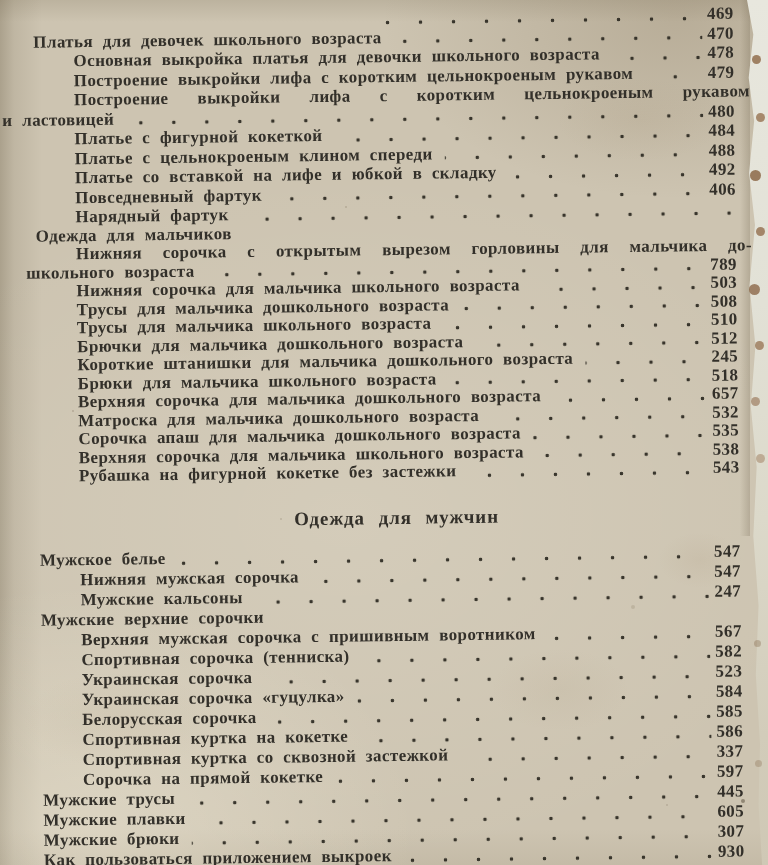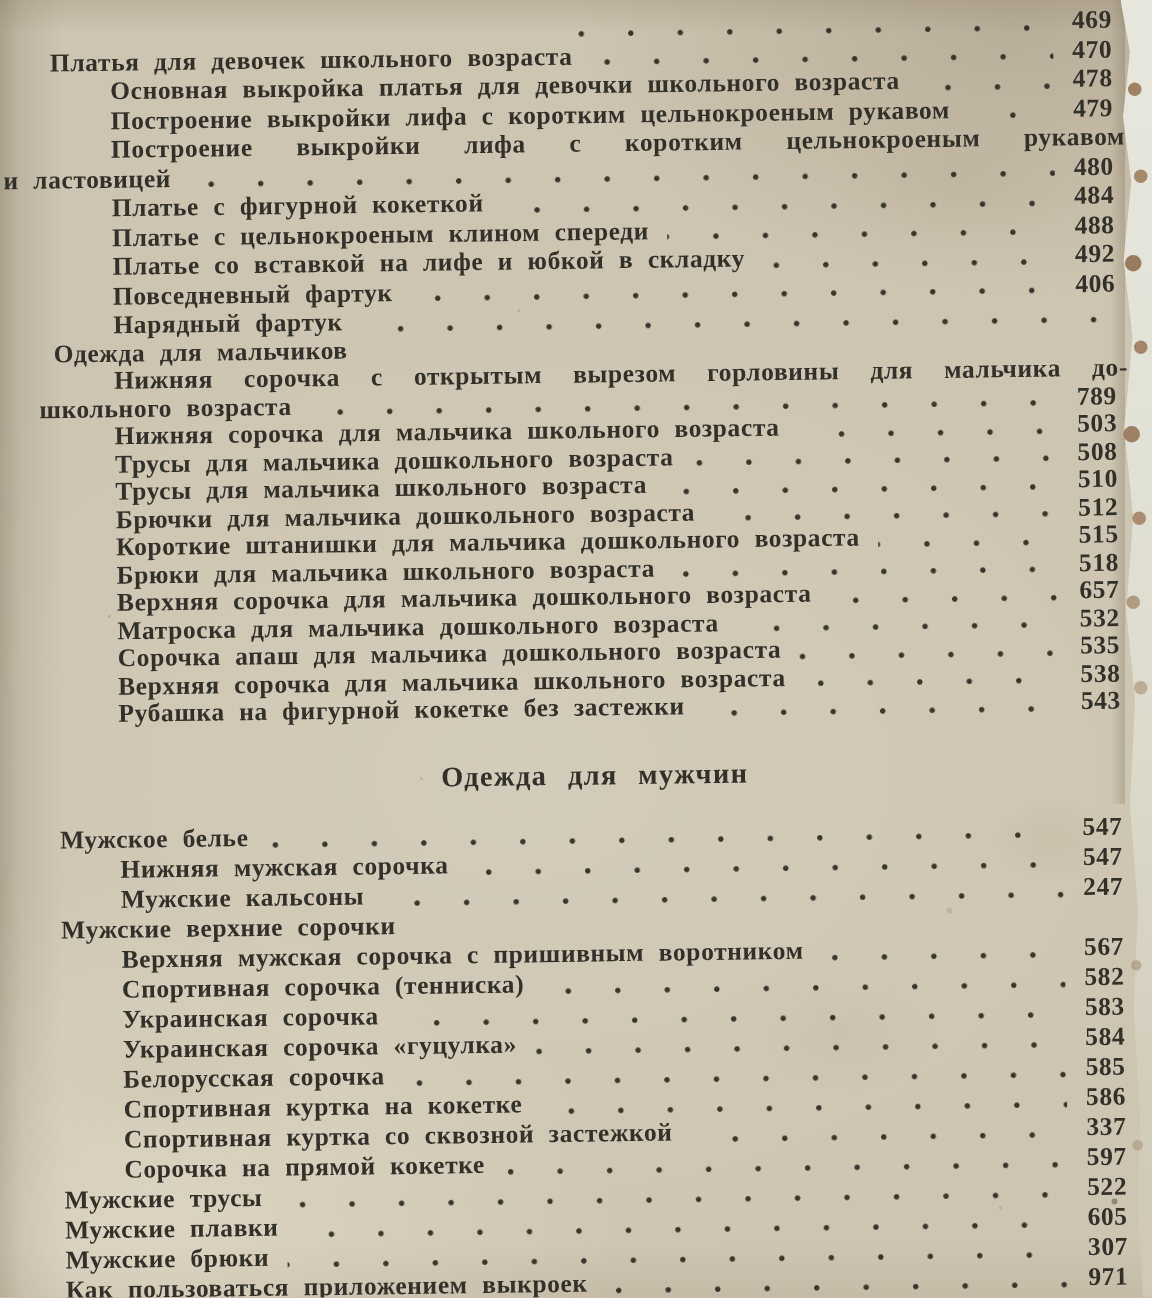--- a/index.html
+++ b/index.html
@@ -80,21 +80,21 @@
   .i-sub  .title{margin-left:42px}
   .i-wrap1 .title{margin-left:-30px}
   .i-wrap2 .title{margin-left:-8px}
   .row.fill .title{flex:1 1 auto;white-space:normal;text-align:justify;text-align-last:justify;}
   .leader{
     flex:1 1 auto;height:5px;margin:0 5px 3px 12px;min-width:10px;
     background-image:radial-gradient(circle at 2.5px 2.5px, rgba(44,41,33,.92) 1.5px, rgba(44,41,33,0) 2.1px);
     background-size:33px 5px;background-repeat:repeat-x;
   }
   .cont .leader{margin-left:352px}
-  .page{flex:0 0 auto;width:42px;text-align:center;}
+  .page{flex:0 0 auto;width:42px;text-align:left;}
   .page.empty{width:8px;}
   .hdr{
     text-align:center;font-size:19px;letter-spacing:.9px;word-spacing:8px;
     margin:24px 0 16px 0;height:24px;line-height:24px;
   }
 </style>
 </head>
 <body>
 
 <div class="paper"></div>
@@ -185,21 +185,21 @@
       <span class="page">510</span>
     </div>
     <div class="row b i-sub">
       <span class="title">Брючки для мальчика дошкольного возраста</span>
       <span class="leader" style="background-position: 21px 0px;"></span>
       <span class="page">512</span>
     </div>
     <div class="row b i-sub">
       <span class="title">Короткие штанишки для мальчика дошкольного возраста</span>
       <span class="leader" style="background-position: 30px 0px;"></span>
-      <span class="page">515</span>
+      <span class="page">245</span>
     </div>
     <div class="row b i-sub">
       <span class="title">Брюки для мальчика школьного возраста</span>
       <span class="leader" style="background-position: 6px 0px;"></span>
       <span class="page">518</span>
     </div>
     <div class="row b i-sub">
       <span class="title">Верхняя сорочка для мальчика дошкольного возраста</span>
       <span class="leader" style="background-position: 15px 0px;"></span>
       <span class="page">657</span>
@@ -249,21 +249,21 @@
       <span class="page">567</span>
     </div>
     <div class="row m i-sub">
       <span class="title">Спортивная сорочка (тенниска)</span>
       <span class="leader" style="background-position: 15px 0px;"></span>
       <span class="page">582</span>
     </div>
     <div class="row m i-sub">
       <span class="title">Украинская сорочка</span>
       <span class="leader" style="background-position: 24px 0px;"></span>
-      <span class="page">583</span>
+      <span class="page">523</span>
     </div>
     <div class="row m i-sub">
       <span class="title">Украинская сорочка «гуцулка»</span>
       <span class="leader" style="background-position: 0px 0px;"></span>
       <span class="page">584</span>
     </div>
     <div class="row m i-sub">
       <span class="title">Белорусская сорочка</span>
       <span class="leader" style="background-position: 9px 0px;"></span>
       <span class="page">585</span>
@@ -279,30 +279,30 @@
       <span class="page">337</span>
     </div>
     <div class="row m i-sub">
       <span class="title">Сорочка на прямой кокетке</span>
       <span class="leader" style="background-position: 3px 0px;"></span>
       <span class="page">597</span>
     </div>
     <div class="row m i-top">
       <span class="title">Мужские трусы</span>
       <span class="leader" style="background-position: 12px 0px;"></span>
-      <span class="page">522</span>
+      <span class="page">445</span>
     </div>
     <div class="row m i-top">
       <span class="title">Мужские плавки</span>
       <span class="leader" style="background-position: 21px 0px;"></span>
       <span class="page">605</span>
     </div>
     <div class="row m i-top">
       <span class="title">Мужские брюки</span>
       <span class="leader" style="background-position: 30px 0px;"></span>
       <span class="page">307</span>
     </div>
     <div class="row m i-top">
       <span class="title">Как пользоваться приложением выкроек</span>
       <span class="leader" style="background-position: 6px 0px;"></span>
-      <span class="page">971</span>
+      <span class="page">930</span>
     </div>
   </div>
 
 </body></html>

